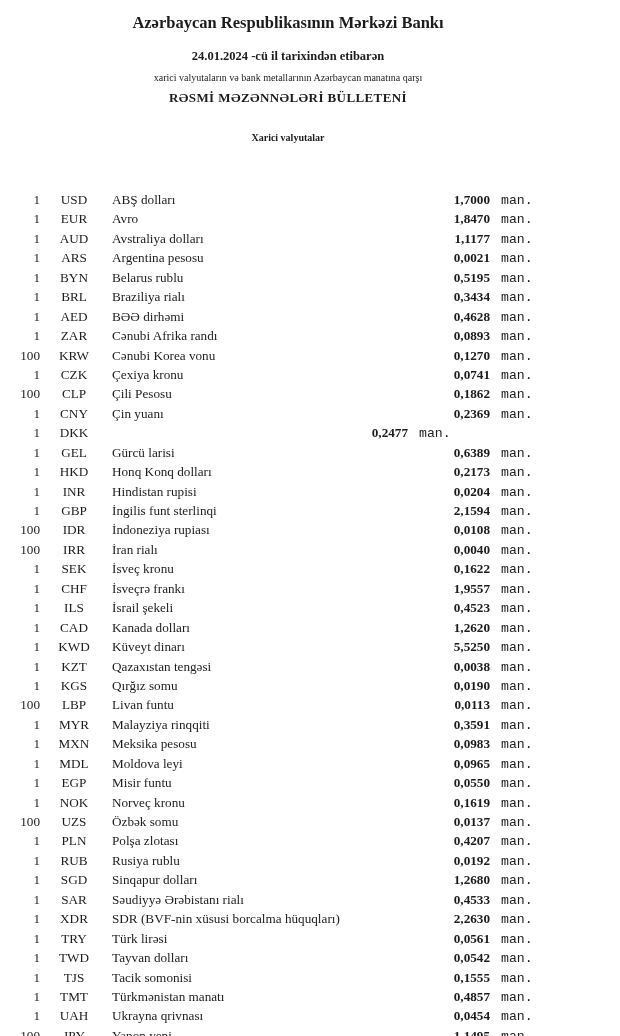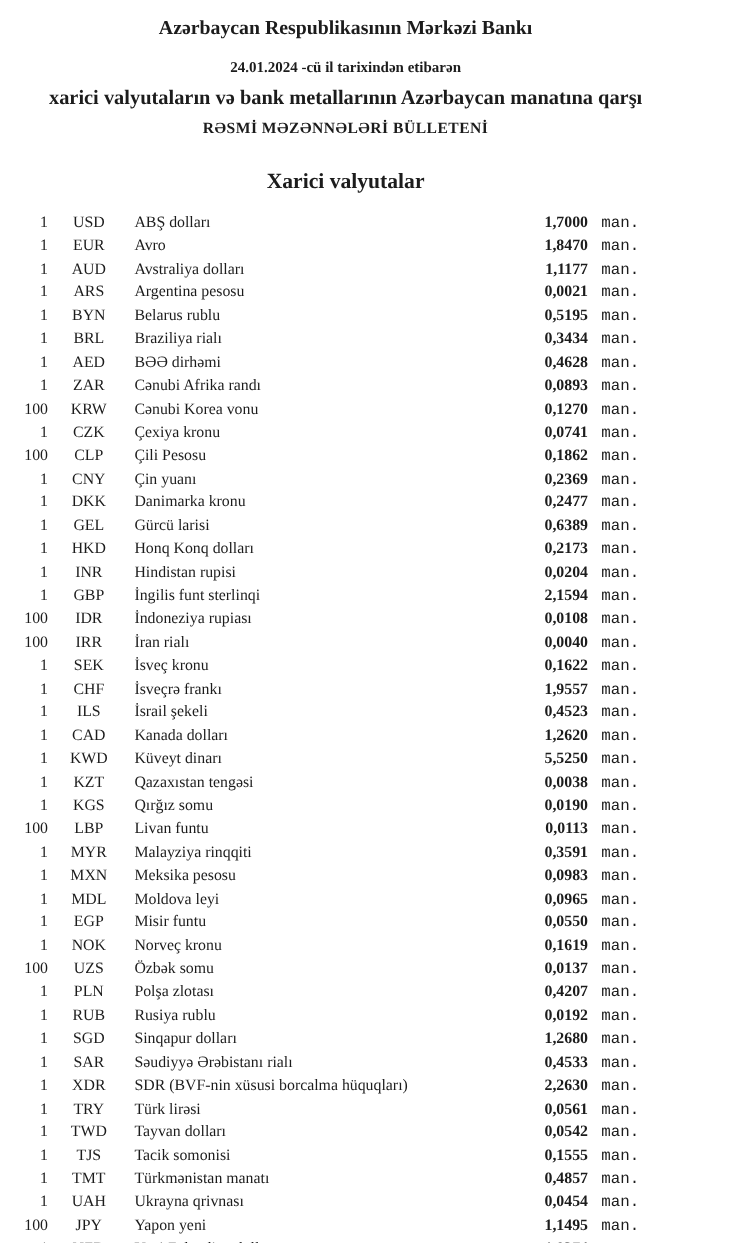--- a/index.html
+++ b/index.html
@@ -23,52 +23,52 @@
     font-size: 16.5px;
     margin-bottom: 9px;
   }
   .date-line {
     font-weight: bold;
     font-size: 12.5px;
     margin-bottom: 8px;
     margin-top: 16px;
   }
   .subtitle {
-    font-weight: bold;
-    font-size: 17px;
+    font-weight: normal;
+    font-size: 10px;
     margin-bottom: 7px;
     text-align: center;
   }
   .bulletin-title {
     font-weight: bold;
     font-size: 13px;
     letter-spacing: 0.4px;
   }
   .section-title {
     text-align: center;
     font-weight: bold;
-    font-size: 18px;
+    font-size: 10px;
     margin-top: 26px;
-    margin-bottom: 13px;
+    margin-bottom: 24px;
   }
   .table {
     padding: 0 42px 0 6px;
   }
   .row {
     display: grid;
     grid-template-columns: 34px 56px 1fr 76px 38px;
     column-gap: 6px;
     align-items: baseline;
     height: 19.45px;
     font-size: 13.2px;
     line-height: 19.45px;
     white-space: nowrap;
   }
   .qty  { text-align: right; }
-  .code { text-align: center; }
+  .code { text-align: center; margin-top: 23px; }
   .name { text-align: left; padding-left: 4px; overflow: hidden; }
   .rate { text-align: right; font-weight: bold; }
   .unit { text-align: left; padding-left: 5px; font-family: Liberation Mono, monospace; }
 </style>
 </head>
 <body>
 
 <div class="page">
 
   <header class="header">
@@ -173,21 +173,20 @@
     <span class="qty">1</span>
     <span class="code">CNY</span>
     <span class="name">Çin yuanı</span>
     <span class="rate">0,2369</span>
     <span class="unit">man.</span>
   </div>
 
   <div class="row">
     <span class="qty">1</span>
     <span class="code">DKK</span>
-    <span class="name">Danimarka kronu</span>
     <span class="rate">0,2477</span>
     <span class="unit">man.</span>
   </div>
 
   <div class="row">
     <span class="qty">1</span>
     <span class="code">GEL</span>
     <span class="name">Gürcü larisi</span>
     <span class="rate">0,6389</span>
     <span class="unit">man.</span>

